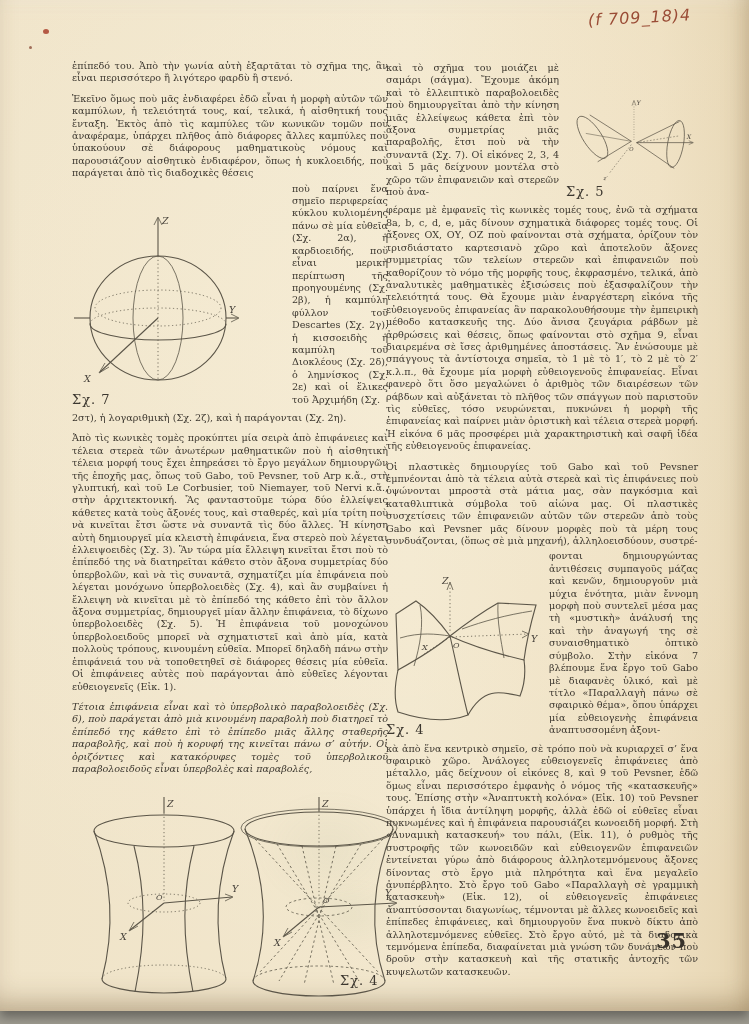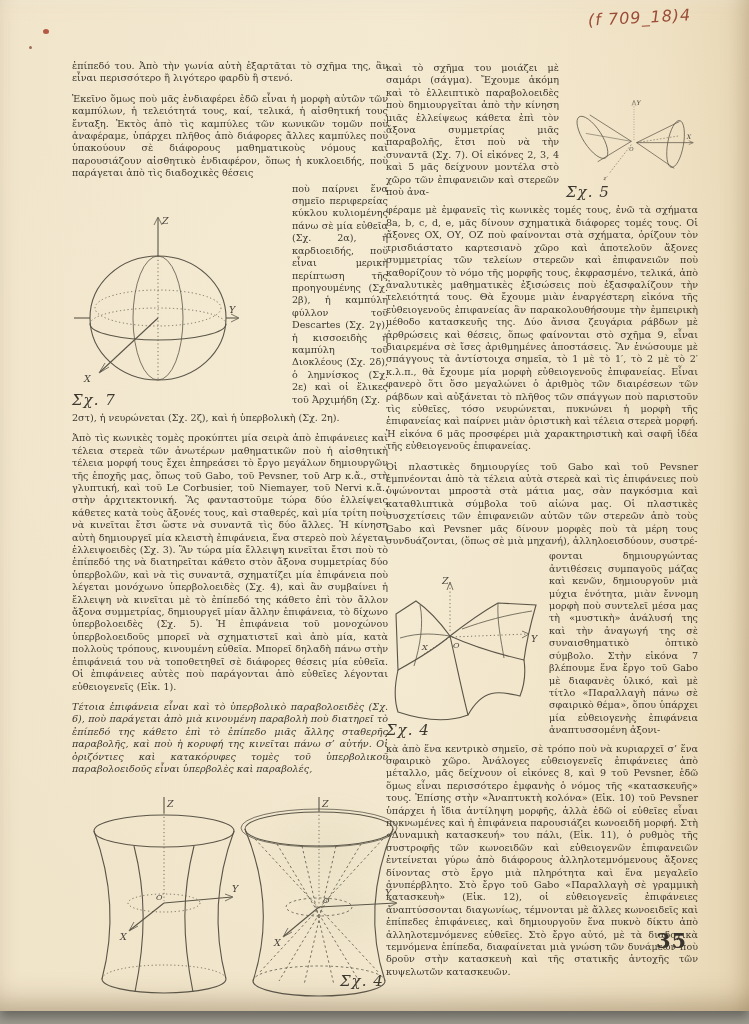--- a/index.html
+++ b/index.html
@@ -24,21 +24,21 @@
     font-family:"DejaVu Sans",sans-serif;font-style:italic;font-size:16px;
     color:#9a4c36;letter-spacing:1px;}
   .col{position:absolute;top:60px;color:#3c372f;font-size:9.6px;line-height:12.4px;text-align:justify;}
   .col.left{left:72px;width:316px;}
   .col.right{left:386px;width:312px;}
   .col p{margin:0 0 8px 0;}
   .figrow{display:flex;gap:7px;align-items:flex-end;margin:2px 0 6px 0;}
   .fig{margin:0;flex:none;}
   .wraptext{flex:1 1 auto;}
   .wraptext.narrow-l{width:140px;margin-left:45px;}
-  .cap{font-style:italic;font-size:15px;color:#3c372f;margin-top:2px;letter-spacing:1px;}
+  .cap{font-size:13px;color:#3c372f;margin-top:2px;letter-spacing:1px;}
   svg{display:block;}
   .stk{stroke:#5b5548;stroke-width:1.1;fill:none;}
   .thin{stroke-width:.8;}
   .dash{stroke-dasharray:2.5 2.6;}
   .dot{stroke-dasharray:1.2 2.6;}
   .lbl{font-family:"DejaVu Serif",serif;font-style:italic;font-size:9.5px;fill:#46413a;}
   .lbl-s{font-size:8px;}
   .fig4wrap{position:relative;margin-top:6px;}
   .fig4cap{position:absolute;left:268px;bottom:22px;}
   .pagenum{position:absolute;left:656px;top:928px;font-size:21px;font-weight:bold;color:#38332c;letter-spacing:1px;}
@@ -80,21 +80,21 @@
             </g>
             <text class="lbl" x="90" y="12">Z</text>
             <text class="lbl" x="157" y="101">Y</text>
             <text class="lbl" x="12" y="170">X</text>
           </svg>
           <figcaption class="cap">Σχ. 7</figcaption>
         </figure>
         <div class="wraptext narrow-l">ποὺ παίρνει ἕνα σημεῖο περιφερείας κύκλου κυλιομένης πάνω σὲ μία εὐθεῖα (Σχ. 2α), ἡ καρδιοειδής, ποὺ εἶναι μερικὴ περίπτωση τῆς προηγουμένης (Σχ. 2β), ἡ καμπύλη φύλλον τοῦ Descartes (Σχ. 2γ), ἡ κισσοειδὴς ἡ καμπύλη τοῦ Διοκλέους (Σχ. 2δ), ὁ λημνίσκος (Σχ. 2ε) καὶ οἱ ἕλικες τοῦ Ἀρχιμήδη (Σχ.</div>
       </div>
 
-      <p>2στ), ἡ νευρώνεται (Σχ. 2ζ), καὶ ἡ ὑπερβολικὴ (Σχ. 2η).</p>
+      <p>2στ), ἡ λογαριθμικὴ (Σχ. 2ζ), καὶ ἡ παράγονται (Σχ. 2η).</p>
       <p>Ἀπὸ τὶς κωνικὲς τομὲς προκύπτει μία σειρὰ ἀπὸ ἐπιφάνειες καὶ τέλεια στερεὰ τῶν ἀνωτέρων μαθηματικῶν ποὺ ἡ αἰσθητικὴ τέλεια μορφή τους ἔχει ἐπηρεάσει τὸ ἔργο μεγάλων δημιουργῶν τῆς ἐποχῆς μας, ὅπως τοῦ Gabo, τοῦ Pevsner, τοῦ Arp κ.ἄ., στὴ γλυπτική, καὶ τοῦ Le Corbusier, τοῦ Niemayer, τοῦ Nervi κ.ἄ., στὴν ἀρχιτεκτονική. Ἂς φανταστοῦμε τώρα δύο ἐλλείψεις κάθετες κατὰ τοὺς ἄξονές τους, καὶ σταθερές, καὶ μία τρίτη ποὺ νὰ κινεῖται ἔτσι ὥστε νὰ συναντᾶ τὶς δύο ἄλλες. Ἡ κίνηση αὐτὴ δημιουργεῖ μία κλειστὴ ἐπιφάνεια, ἕνα στερεὸ ποὺ λέγεται ἐλλειψοειδὲς (Σχ. 3). Ἂν τώρα μία ἔλλειψη κινεῖται ἔτσι ποὺ τὸ ἐπίπεδό της νὰ διατηρεῖται κάθετο στὸν ἄξονα συμμετρίας δύο ὑπερβολῶν, καὶ νὰ τὶς συναντᾶ, σχηματίζει μία ἐπιφάνεια ποὺ λέγεται μονόχωνο ὑπερβολοειδὲς (Σχ. 4), καὶ ἂν συμβαίνει ἡ ἔλλειψη νὰ κινεῖται μὲ τὸ ἐπίπεδό της κάθετο ἐπὶ τὸν ἄλλον ἄξονα συμμετρίας, δημιουργεῖ μίαν ἄλλην ἐπιφάνεια, τὸ δίχωνο ὑπερβολοειδὲς (Σχ. 5). Ἡ ἐπιφάνεια τοῦ μονοχώνου ὑπερβολοειδοῦς μπορεῖ νὰ σχηματιστεῖ καὶ ἀπὸ μία, κατὰ πολλοὺς τρόπους, κινουμένη εὐθεῖα. Μπορεῖ δηλαδὴ πάνω στὴν ἐπιφάνειά του νὰ τοποθετηθεῖ σὲ διάφορες θέσεις μία εὐθεῖα. Οἱ ἐπιφάνειες αὐτὲς ποὺ παράγονται ἀπὸ εὐθεῖες λέγονται εὐθειογενεῖς (Εἰκ. 1).</p>
       <p style="margin-bottom:22px;font-style:italic;">Τέτοια ἐπιφάνεια εἶναι καὶ τὸ ὑπερβολικὸ παραβολοειδὲς (Σχ. 6), ποὺ παράγεται ἀπὸ μιὰ κινουμένη παραβολὴ ποὺ διατηρεῖ τὸ ἐπίπεδό της κάθετο ἐπὶ τὸ ἐπίπεδο μιᾶς ἄλλης σταθερῆς παραβολῆς, καὶ ποὺ ἡ κορυφή της κινεῖται πάνω σ’ αὐτήν. Οἱ ὁριζόντιες καὶ κατακόρυφες τομὲς τοῦ ὑπερβολικοῦ παραβολοειδοῦς εἶναι ὑπερβολὲς καὶ παραβολές,</p>
 
       <div class="fig4wrap">
         <svg width="330" height="212" viewBox="0 0 330 212">
           <g class="stk">
 
             <line x1="92" y1="0" x2="92" y2="16"></line>
             <line class="dot thin" x1="92" y1="16" x2="92" y2="104"></line>
             <ellipse cx="92" cy="34" rx="70" ry="16"></ellipse>

